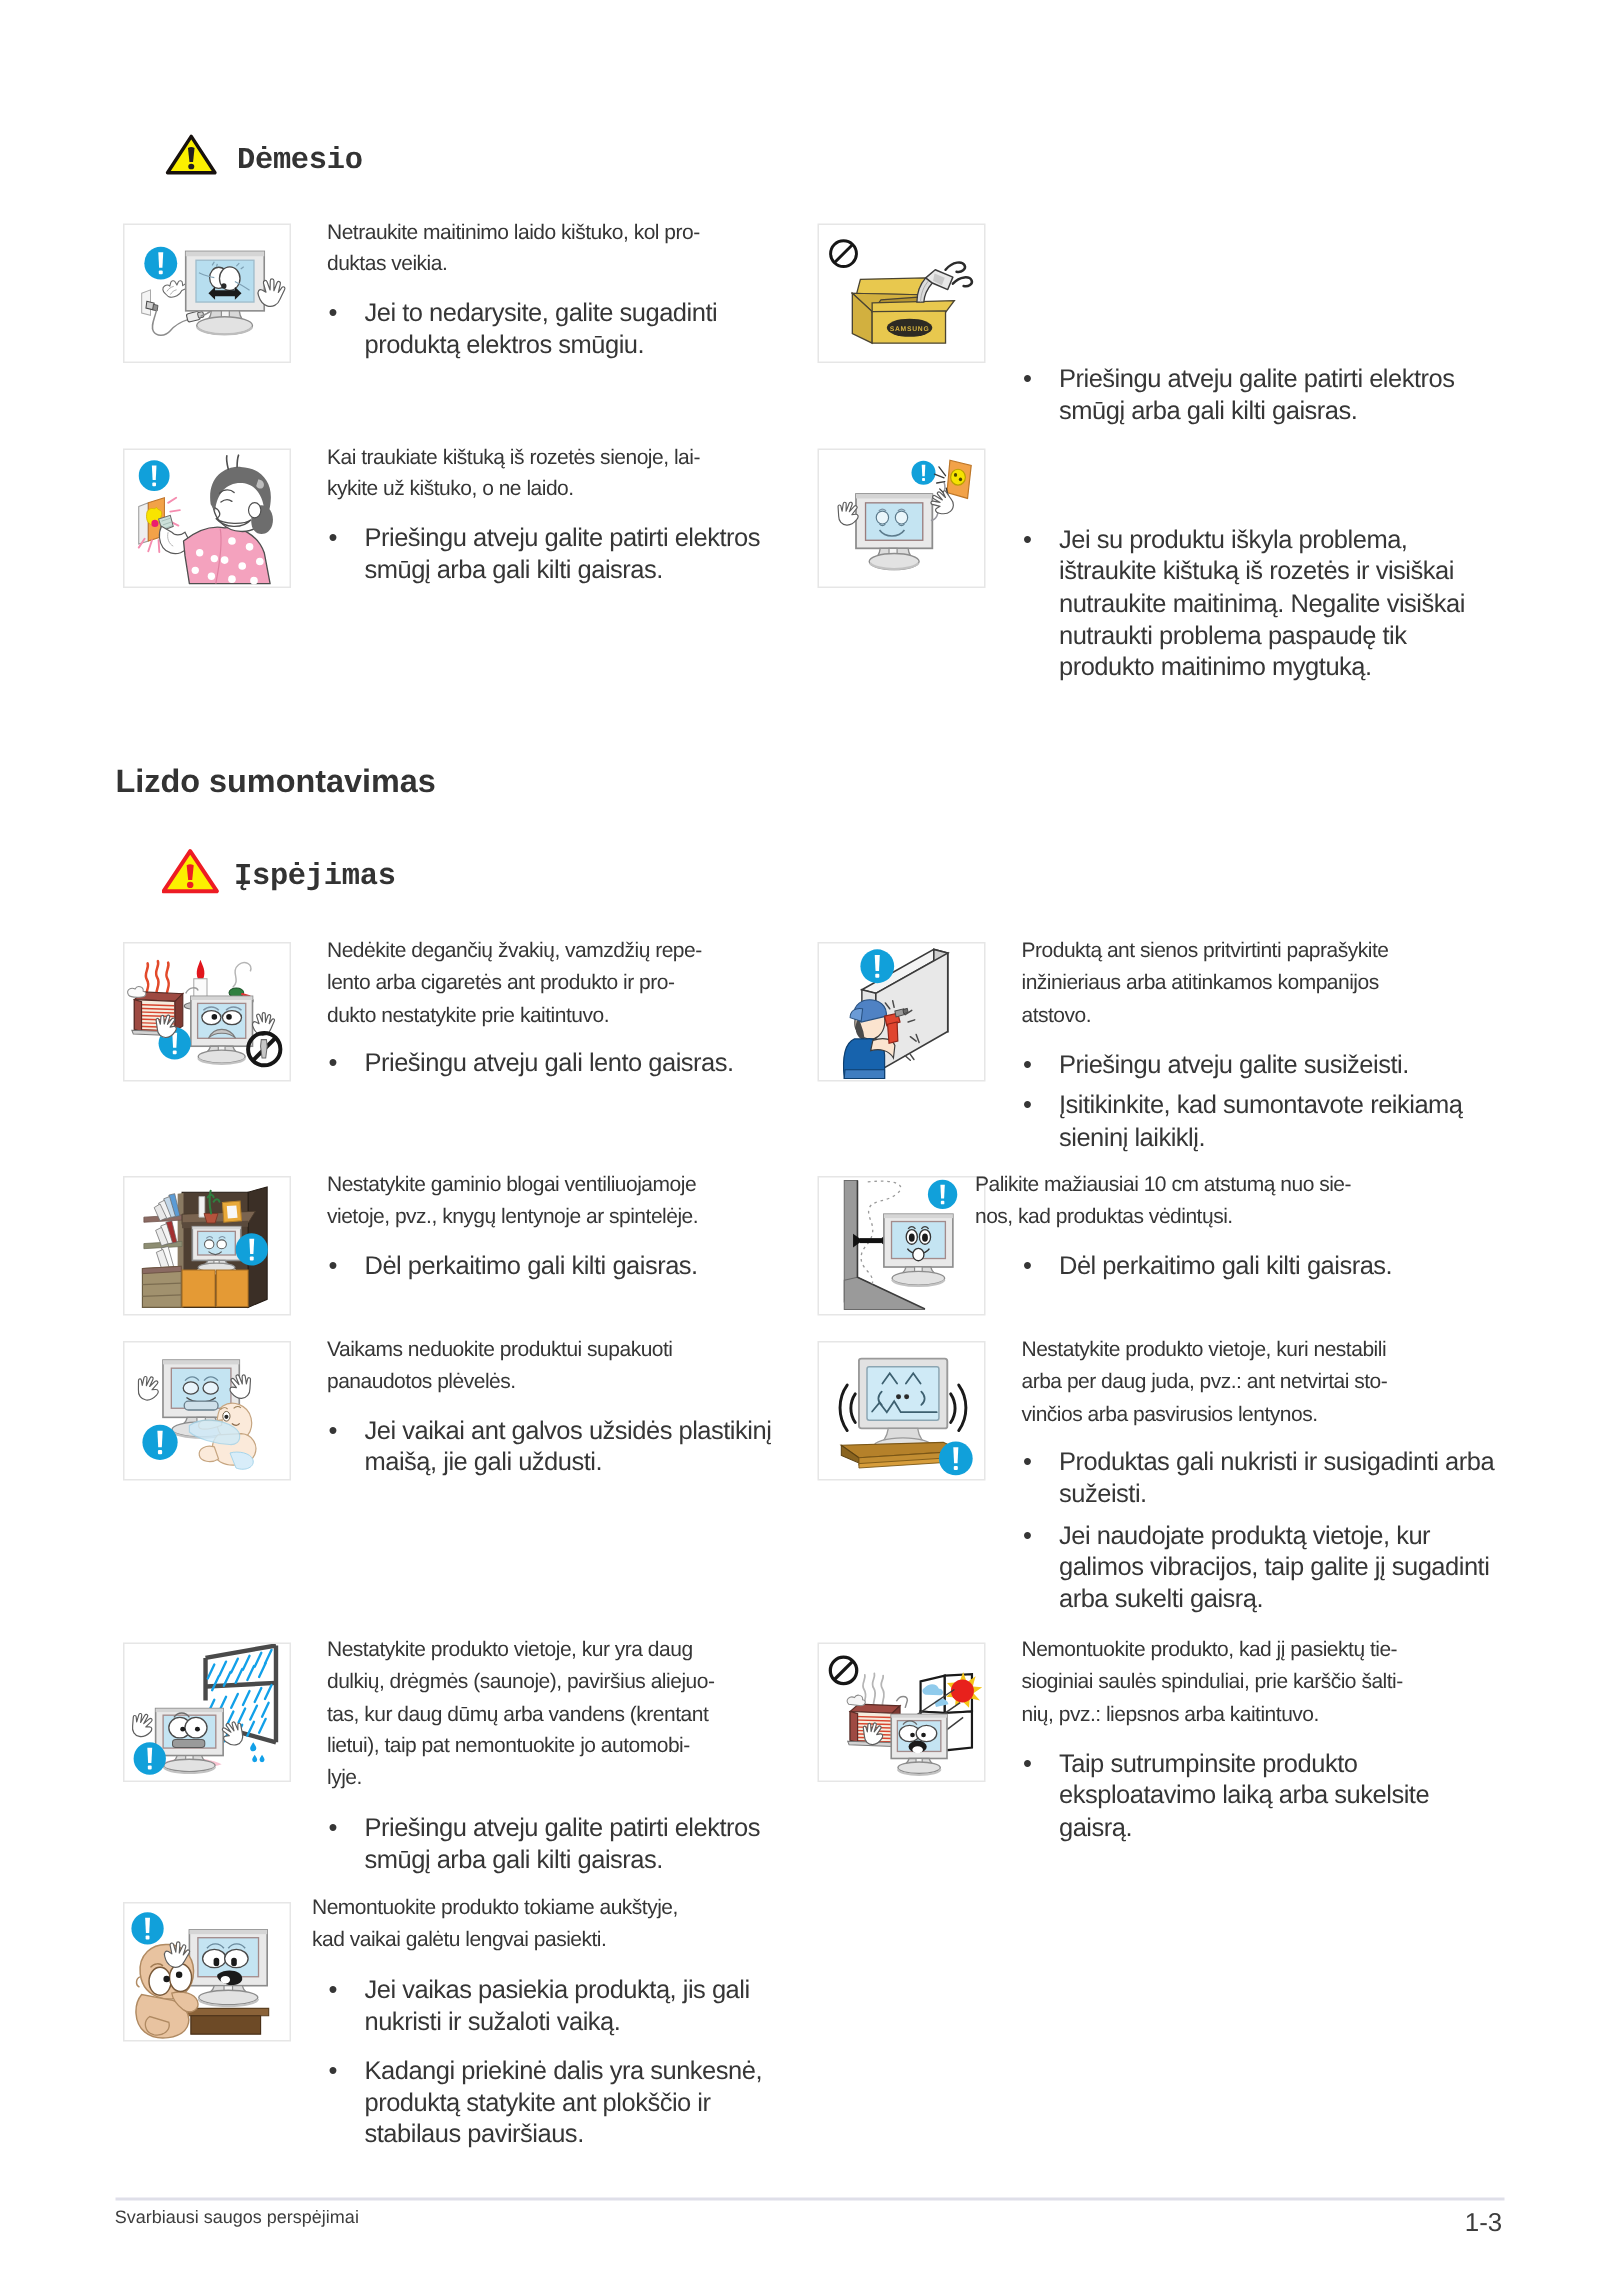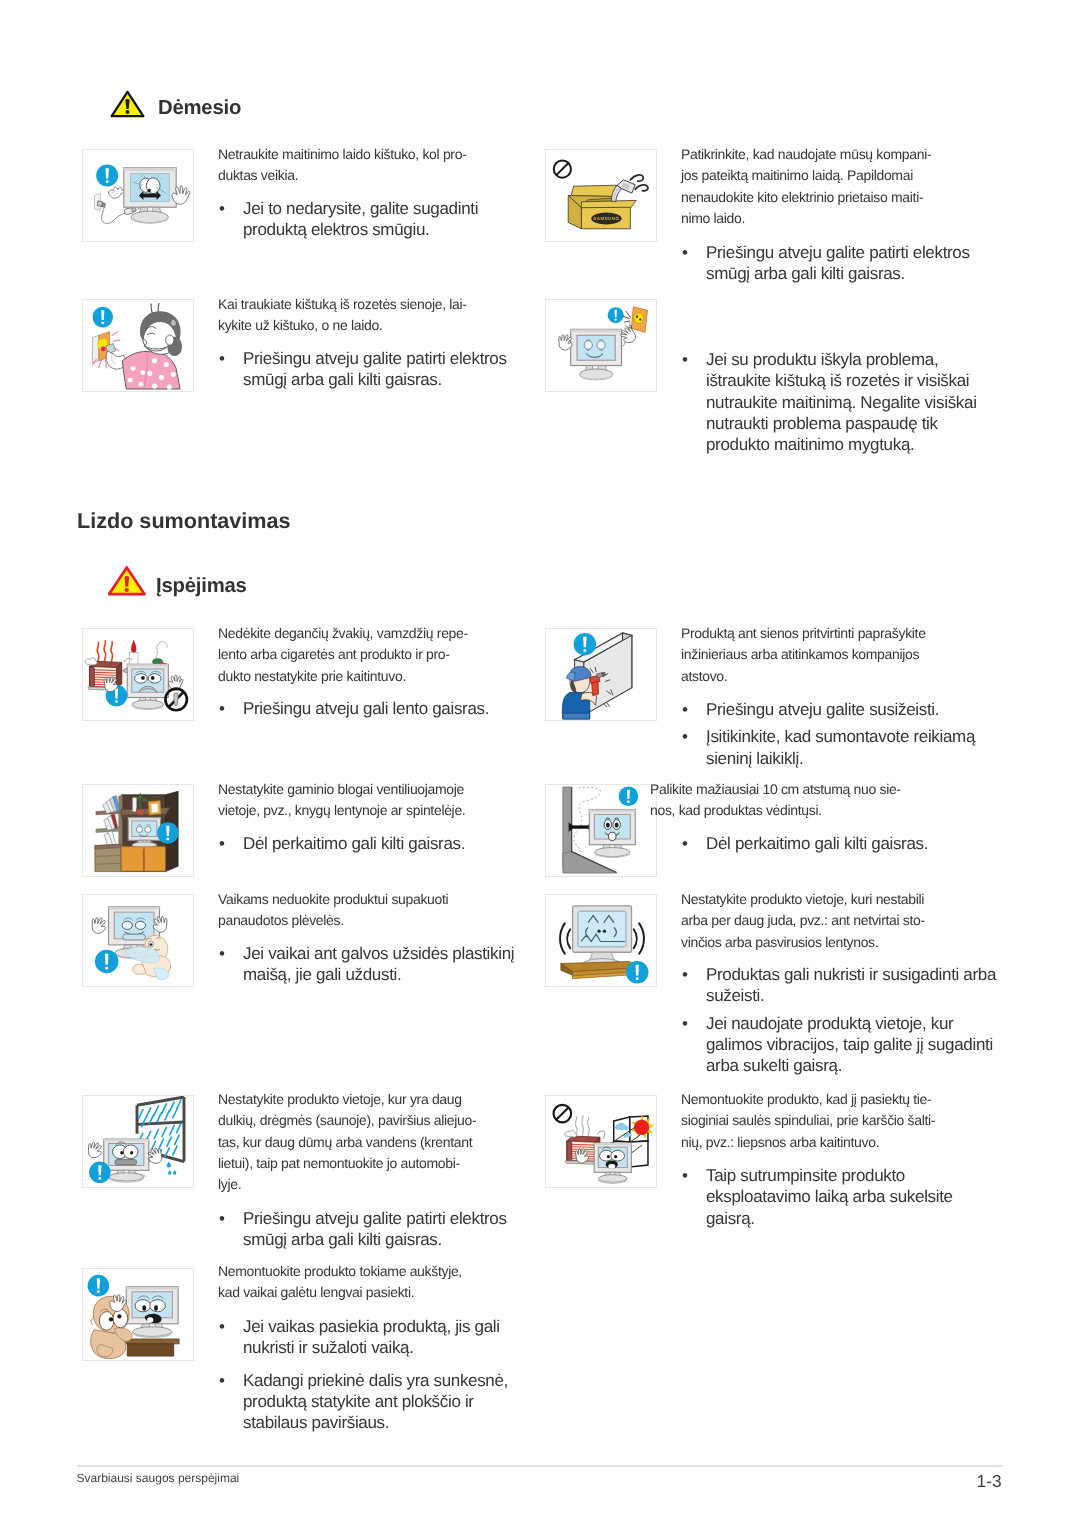--- a/index.html
+++ b/index.html
@@ -1,20 +1,20 @@
 <!DOCTYPE html>
 <html><head>
 <meta charset="utf-8">
 <style>
   html,body{margin:0;padding:0;background:#fff;}
   body{width:1080px;height:1527px;font-family:"Liberation Sans",sans-serif;
        -webkit-font-smoothing:antialiased;text-rendering:geometricPrecision;}
   .page{position:relative;width:1080px;height:1527px;overflow:hidden;}
 
-  .sec-head{position:absolute;display:flex;align-items:flex-end;}
+  .sec-head{position:absolute;display:flex;align-items:flex-start;font-family:Liberation Mono, monospace;}
   .sec-head .tri{width:35px;height:28px;display:block;flex:none;}
   .sec-head .tri.red{width:38px;height:30px;margin-right:-3px;}
   .sec-head .lbl{font-size:20.3px;font-weight:bold;color:#333333;margin-left:13px;
                  letter-spacing:-0.2px;line-height:1;margin-top:9px;}
   .sec-title{position:absolute;font-size:21.6px;font-weight:bold;color:#333333;line-height:1;
              letter-spacing:0px;}
 
   .ibox{position:absolute;width:112px;height:93px;border:1px solid #e6e6e6;
         box-sizing:border-box;background:#fff;overflow:hidden;}
   .ibox svg{display:block;width:110px;height:91px;}
@@ -135,26 +135,20 @@
           <path d="M69.0 52.5 C69.2 46.5 71.0 42.0 74.5 38.0" fill="none" stroke="#a5a5a5" stroke-width="0.6"></path>
           <path d="M72.5 36.0 L79.0 30.5 L91.0 35.5 L87.5 44.0 L77.0 39.5 Z" fill="#e8e8e8" stroke="#3c3c3c" stroke-width="1.0" stroke-linejoin="round"></path>
           <path d="M78.5 33.0 L85.5 36.0 L83.5 41.0 L77.5 38.0 Z" fill="#c9c9c9" stroke="none"></path>
           <g fill="none" stroke="#2b2b2b" stroke-width="1.7" stroke-linecap="round">
             <path d="M86.0 30.5 C91.0 24.5 97.5 24.5 99.0 27.5 C100.2 30.0 97.0 32.5 93.5 31.8"></path>
             <path d="M91.0 40.0 C96.0 34.5 102.5 34.8 103.8 37.8 C104.8 40.2 101.6 42.4 98.3 41.6"></path>
           </g>
         </g>
       </svg>
 </div>
-<div class="para" style="left:681px;top:144px;width:325px;">
-<span class="ln">Patikrinkite, kad naudojate mūsų kompani-</span>
-<span class="ln">jos pateiktą maitinimo laidą. Papildomai</span>
-<span class="ln">nenaudokite kito elektrinio prietaiso maiti-</span>
-<span class="ln">nimo laido.</span>
-</div>
 <ul class="blist" style="left:681px;top:242px;width:325px;">
 <li>
         <span class="dot">•</span>
         <span class="ln">Priešingu atveju galite patirti elektros</span>
         <span class="ln">smūgį arba gali kilti gaisras.</span>
       </li>
 </ul>
 <div class="ibox" style="left:82px;top:299px;">
 <svg viewBox="0 0 112 93" role="img">
         <g>
@@ -839,21 +833,21 @@
           <circle cx="37.0" cy="48.5" r="2.2" fill="#1a1a1a"></circle>
           <path d="M17.5 43.5 C20.0 40.5 24.0 40.5 26.0 42.5" fill="none" stroke="#a07a52" stroke-width="1.0"></path>
           <path d="M32.0 40.5 C34.5 37.5 38.5 37.5 40.5 39.5" fill="none" stroke="#a07a52" stroke-width="1.0"></path>
           <path d="M10.5 50.0 C7.5 51.0 7.0 55.5 10.0 57.0" fill="none" stroke="#b08a62" stroke-width="1.0"></path>
           <g transform="translate(27.5 24.0) rotate(12) scale(0.88 0.88)">
             <path d="M2.5 13.5 C1 10.5 2.5 8.5 4.5 9.2 L7.5 10.4 L4.8 4.2 C4.1 2.4 6.3 1.3 7.3 3.0 L10.2 8.4 L9.4 1.8 C9.2 0.0 11.7 -0.3 12.0 1.5 L13.0 8.6 L14.4 2.6 C14.8 0.9 17.1 1.3 16.9 3.1 L16.3 9.4 L18.3 5.6 C19.1 4.1 21.1 5.0 20.5 6.7 L18.2 13.9 C17.2 18.3 13.6 20.8 9.6 20.0 C6.0 19.3 3.9 16.5 2.5 13.5 Z" fill="#ffffff" stroke="#5e5e5e" stroke-width="0.91" stroke-linejoin="round"></path>
           </g>
         </g>
       </svg>
 </div>
-<div class="para" style="left:218px;top:1261px;width:330px;">
+<div class="para" style="left:208px;top:1261px;width:330px;">
 <span class="ln">Nemontuokite produkto tokiame aukštyje,</span>
 <span class="ln">kad vaikai galėtu lengvai pasiekti.</span>
 </div>
 <ul class="blist" style="left:218px;top:1316px;width:330px;">
 <li>
         <span class="dot">•</span>
         <span class="ln">Jei vaikas pasiekia produktą, jis gali</span>
         <span class="ln">nukristi ir sužaloti vaiką.</span>
       </li>
 <li style="margin-top:11px;">

